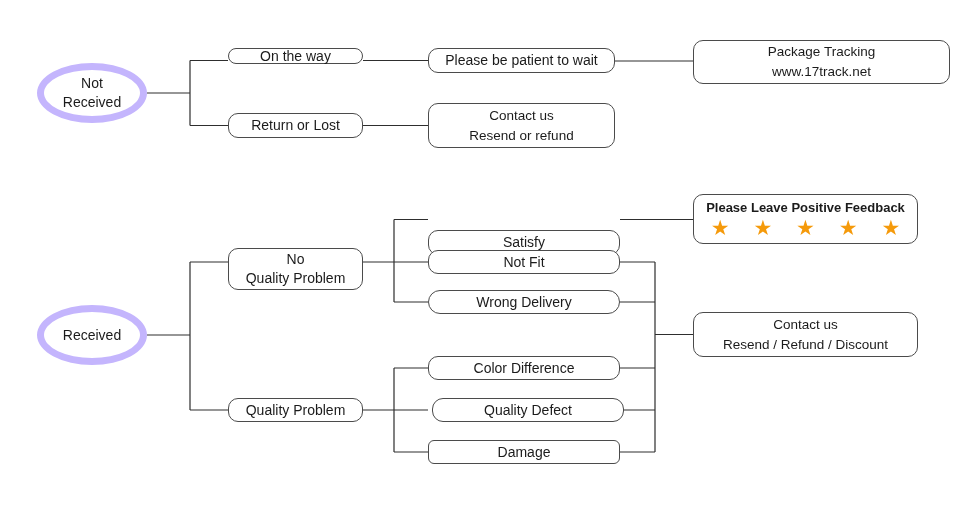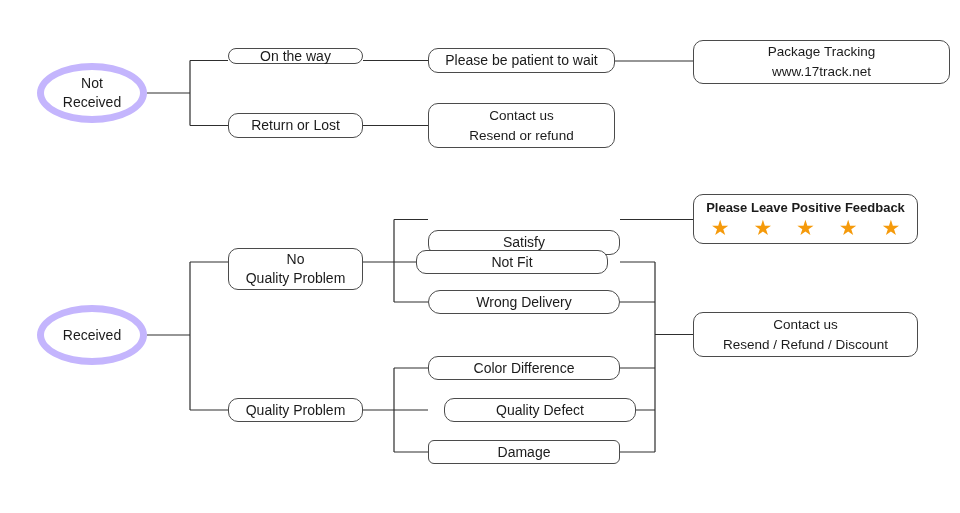--- a/index.html
+++ b/index.html
@@ -68,24 +68,24 @@
   #n-not-received      { left: 37px;  top: 63px;  width: 110px; height: 60px; }
   #n-on-the-way        { left: 228px; top: 48px;  width: 135px; height: 16px; }
   #n-return-or-lost    { left: 228px; top: 113px; width: 135px; height: 25px; }
   #n-please-be-patient { left: 428px; top: 48px;  width: 187px; height: 25px; }
   #n-package-tracking  { left: 693px; top: 40px;  width: 257px; height: 44px; }
   #n-contact-resend    { left: 428px; top: 103px; width: 187px; height: 45px; }
   #n-received          { left: 37px;  top: 305px; width: 110px; height: 60px; }
   #n-no-quality        { left: 228px; top: 248px; width: 135px; height: 42px; }
   #n-quality-problem   { left: 228px; top: 398px; width: 135px; height: 24px; }
   #n-satisfy           { left: 428px; top: 207px; width: 192px; height: 25px; margin-top: 23px; }
-  #n-not-fit           { left: 416px; top: 250px; width: 192px; height: 24px; }
+  #n-not-fit           { left: 428px; top: 250px; width: 192px; height: 24px; }
   #n-wrong-delivery    { left: 428px; top: 290px; width: 192px; height: 24px; border-radius: 12px; }
   #n-color-difference  { left: 428px; top: 356px; width: 192px; height: 24px; }
-  #n-quality-defect    { left: 444px; top: 398px; width: 192px; height: 24px; }
+  #n-quality-defect    { left: 432px; top: 398px; width: 192px; height: 24px; border-radius: 11px; }
   #n-damage            { left: 428px; top: 440px; width: 192px; height: 24px; border-radius: 6px; }
   #n-feedback          { left: 693px; top: 194px; width: 225px; height: 50px; }
   #n-contact-discount  { left: 693px; top: 312px; width: 225px; height: 45px; }
 </style>
 </head>
 <body>
 
 <div class="canvas">
 
   <svg class="connectors" viewBox="0 0 960 513" xmlns="http://www.w3.org/2000/svg" aria-hidden="true">

